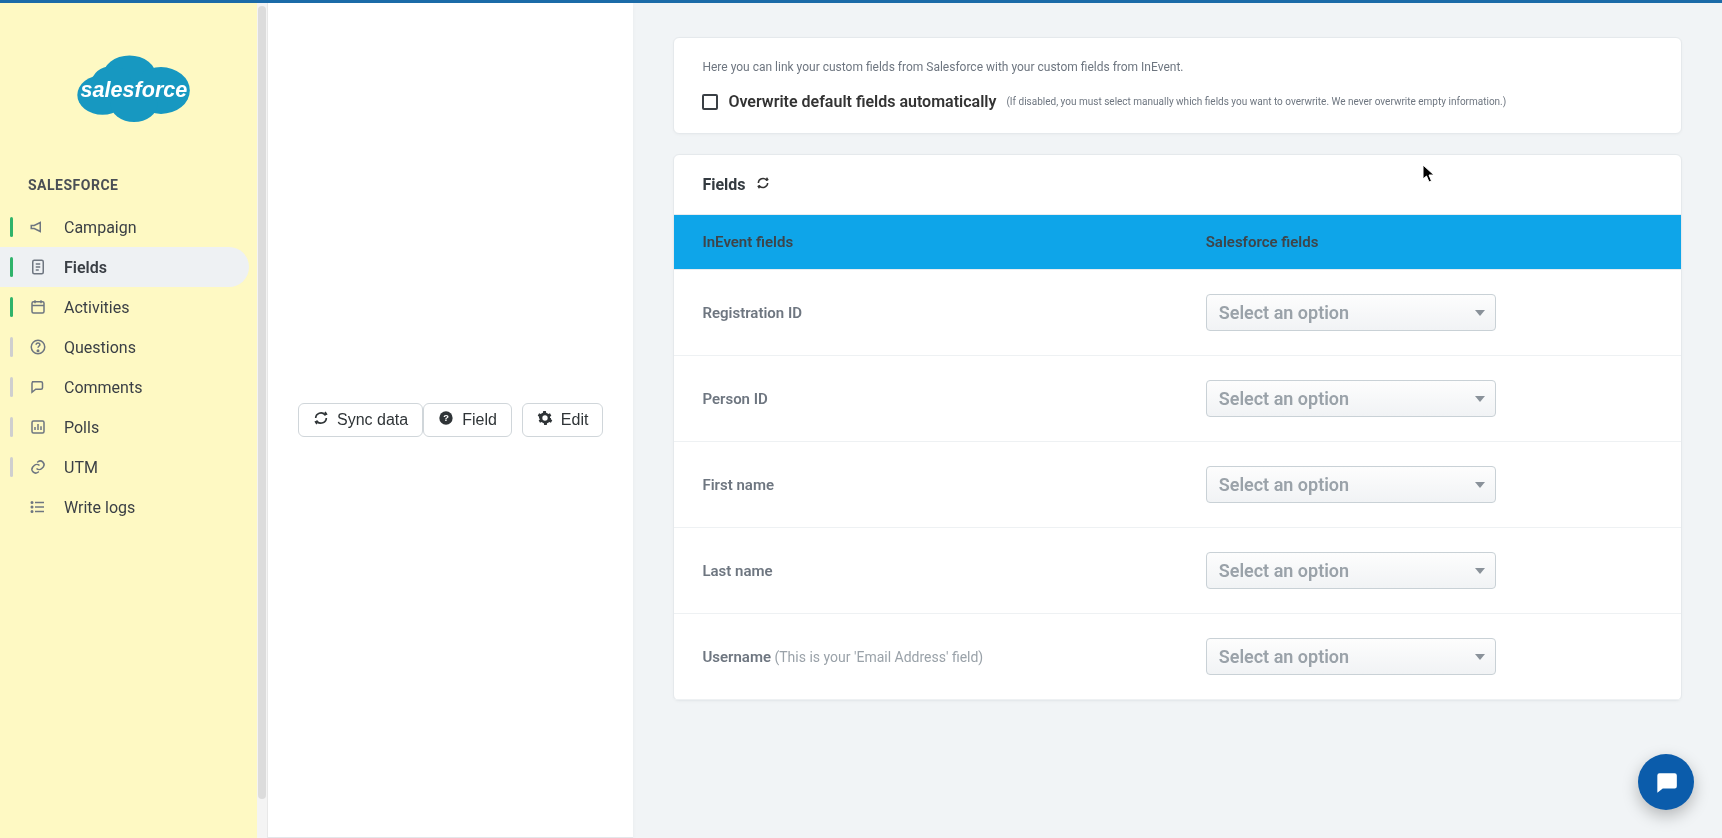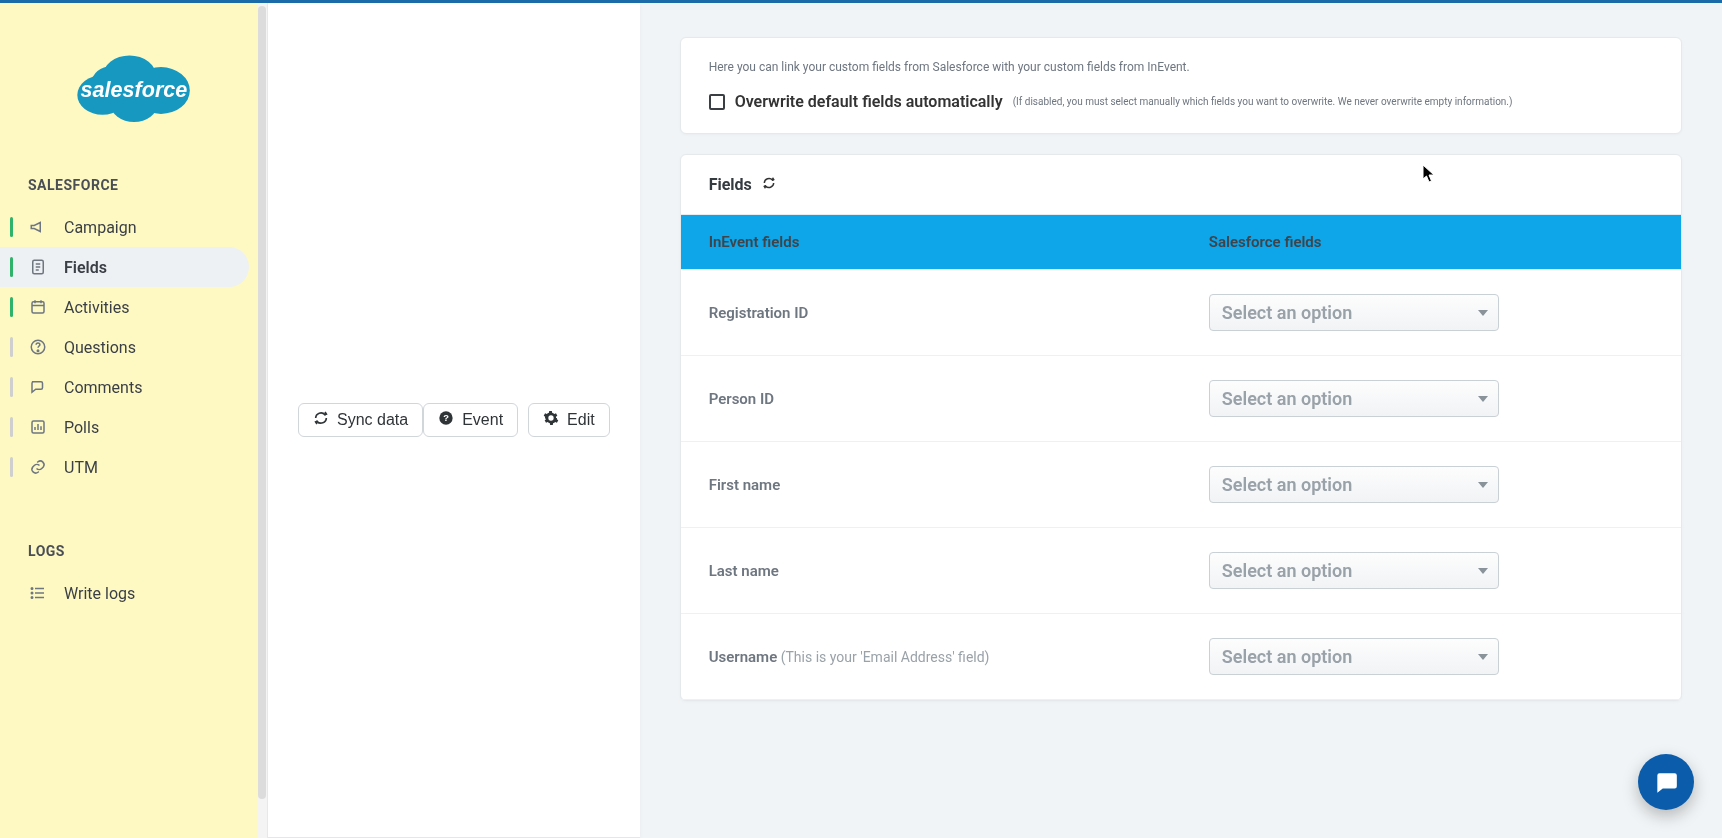--- a/index.html
+++ b/index.html
@@ -356,21 +356,20 @@
       <span class="marker"></span>
       <span class="nav-icon">
         <svg viewBox="0 0 24 24" fill="none" stroke="currentColor" stroke-width="2">
             <path d="M10 14a5 5 0 007 0l2-2a5 5 0 00-7-7l-1 1"></path>
             <path d="M14 10a5 5 0 00-7 0l-2 2a5 5 0 007 7l1-1"></path>
           </svg>
       </span>
       <span>UTM</span>
     </div>
 
-    <div class="section-heading" style="margin-top:40px;">LOGS</div>
 
     <div class="nav-item">
       <span class="nav-icon">
         <svg viewBox="0 0 24 24" fill="none" stroke="currentColor" stroke-width="2">
             <line x1="8" y1="6" x2="20" y2="6"></line>
             <line x1="8" y1="12" x2="20" y2="12"></line>
             <line x1="8" y1="18" x2="20" y2="18"></line>
             <circle cx="4" cy="6" r="1"></circle>
             <circle cx="4" cy="12" r="1"></circle>
             <circle cx="4" cy="18" r="1"></circle>
@@ -398,21 +397,21 @@
         <span>Sync data</span>
       </button>
       <div class="topbar-right">
         <button class="btn">
           <span>
             <svg viewBox="0 0 24 24" fill="currentColor">
                 <circle cx="12" cy="12" r="10"></circle>
                 <text x="12" y="17" text-anchor="middle" font-size="14" font-weight="700" fill="#fff">?</text>
               </svg>
           </span>
-          <span>Event</span>
+          <span>Field</span>
         </button>
         <button class="btn">
           <span>
             <svg viewBox="0 0 24 24" fill="currentColor">
                 <path d="M12 8a4 4 0 100 8 4 4 0 000-8zm9 4a9 9 0 01-.2 1.9l2.1 1.6-2 3.5-2.5-1a8.9 8.9 0 01-3.3 1.9l-.4 2.6h-4l-.4-2.6a8.9 8.9 0 01-3.3-1.9l-2.5 1-2-3.5 2.1-1.6A9 9 0 013 12c0-.6.1-1.3.2-1.9L1.1 8.5l2-3.5 2.5 1A8.9 8.9 0 018.9 4.1L9.3 1.5h4l.4 2.6a8.9 8.9 0 013.3 1.9l2.5-1 2 3.5-2.1 1.6c.1.6.2 1.3.2 1.9z"></path>
               </svg>
           </span>
           <span>Edit</span>
         </button>
       </div>

